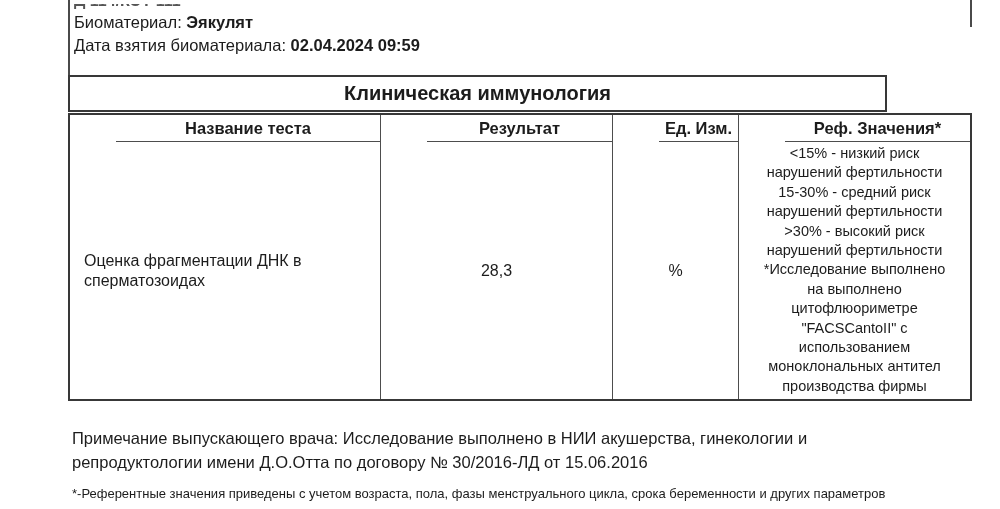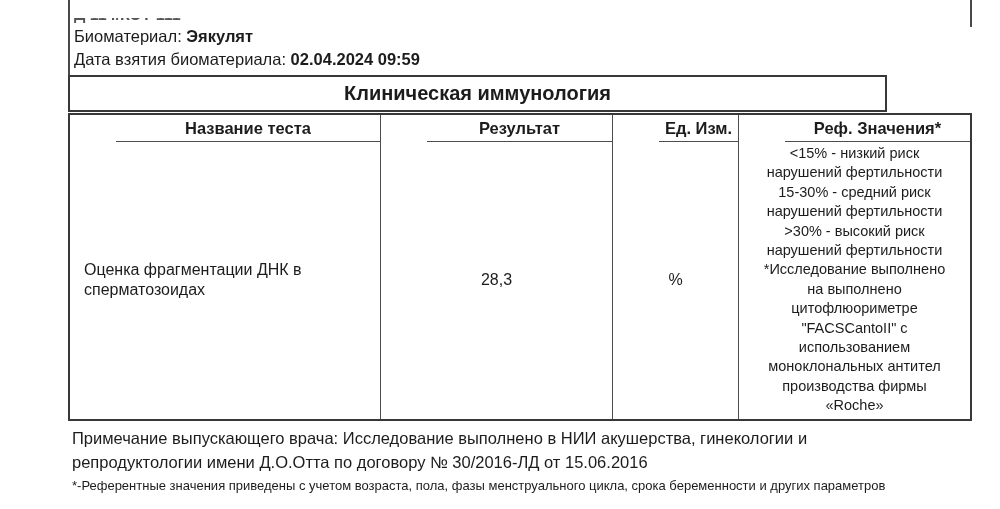--- a/index.html
+++ b/index.html
@@ -23,21 +23,21 @@
     left: 68px; top: 0; width: 2px; height: 75px;
     background: #4a4a4a;
   }
   .patient-border-right-fragment {
     position: absolute;
     left: 970px; top: 0; width: 2px; height: 27px;
     background: #4a4a4a;
   }
   .patient-block {
     position: absolute;
-    left: 74px; top: 18px; width: 880px;
+    left: 74px; top: 4px; width: 880px;
   }
   .clipped-line {
     height: 7px;
     overflow: hidden;
     position: relative;
   }
   .clipped-line span {
     position: absolute;
     top: -12px; left: 0;
     font-size: 16px;
@@ -113,21 +113,21 @@
   .notes {
     position: absolute;
     left: 72px; top: 427px; width: 905px;
   }
   .doctor-note {
     font-size: 16.5px;
     line-height: 23.5px;
   }
   .doctor-note .note-italic { }
   .footnote {
-    margin-top: 4px;
+    margin-top: 12px;
     font-size: 13px;
     line-height: 16px;
     white-space: nowrap;
   }
 </style>
 </head>
 <body>
 
 <div class="page">
 
@@ -172,21 +172,20 @@
         <div>нарушений фертильности</div>
         <div>&gt;30% - высокий риск</div>
         <div>нарушений фертильности</div>
         <div>*Исследование выполнено</div>
         <div>на выполнено</div>
         <div>цитофлюориметре</div>
         <div>"FACSCantoII" с</div>
         <div>использованием</div>
         <div>моноклональных антител</div>
         <div>производства фирмы</div>
-        <div>«Roche»</div>
       </div>
   </div>
 
   <div class="notes">
     <div class="doctor-note">
       <span>Примечание выпускающего врача: </span><span class="note-italic">Исследование выполнено в  НИИ акушерства, гинекологии и</span><br>
       <span class="note-italic">репродуктологии имени Д.О.Отта по договору № 30/2016-ЛД от 15.06.2016</span>
     </div>
     <div class="footnote">*-Референтные значения приведены с учетом возраста, пола, фазы менструального цикла, срока беременности и других параметров</div>
   </div>

